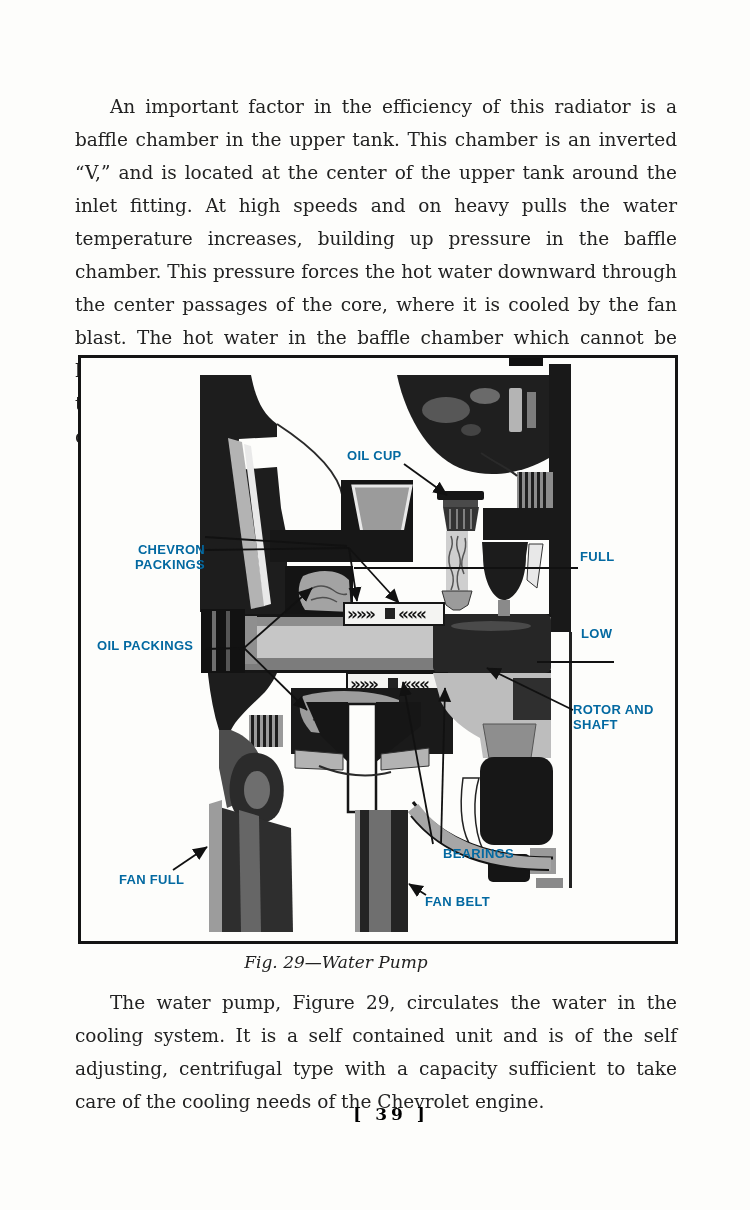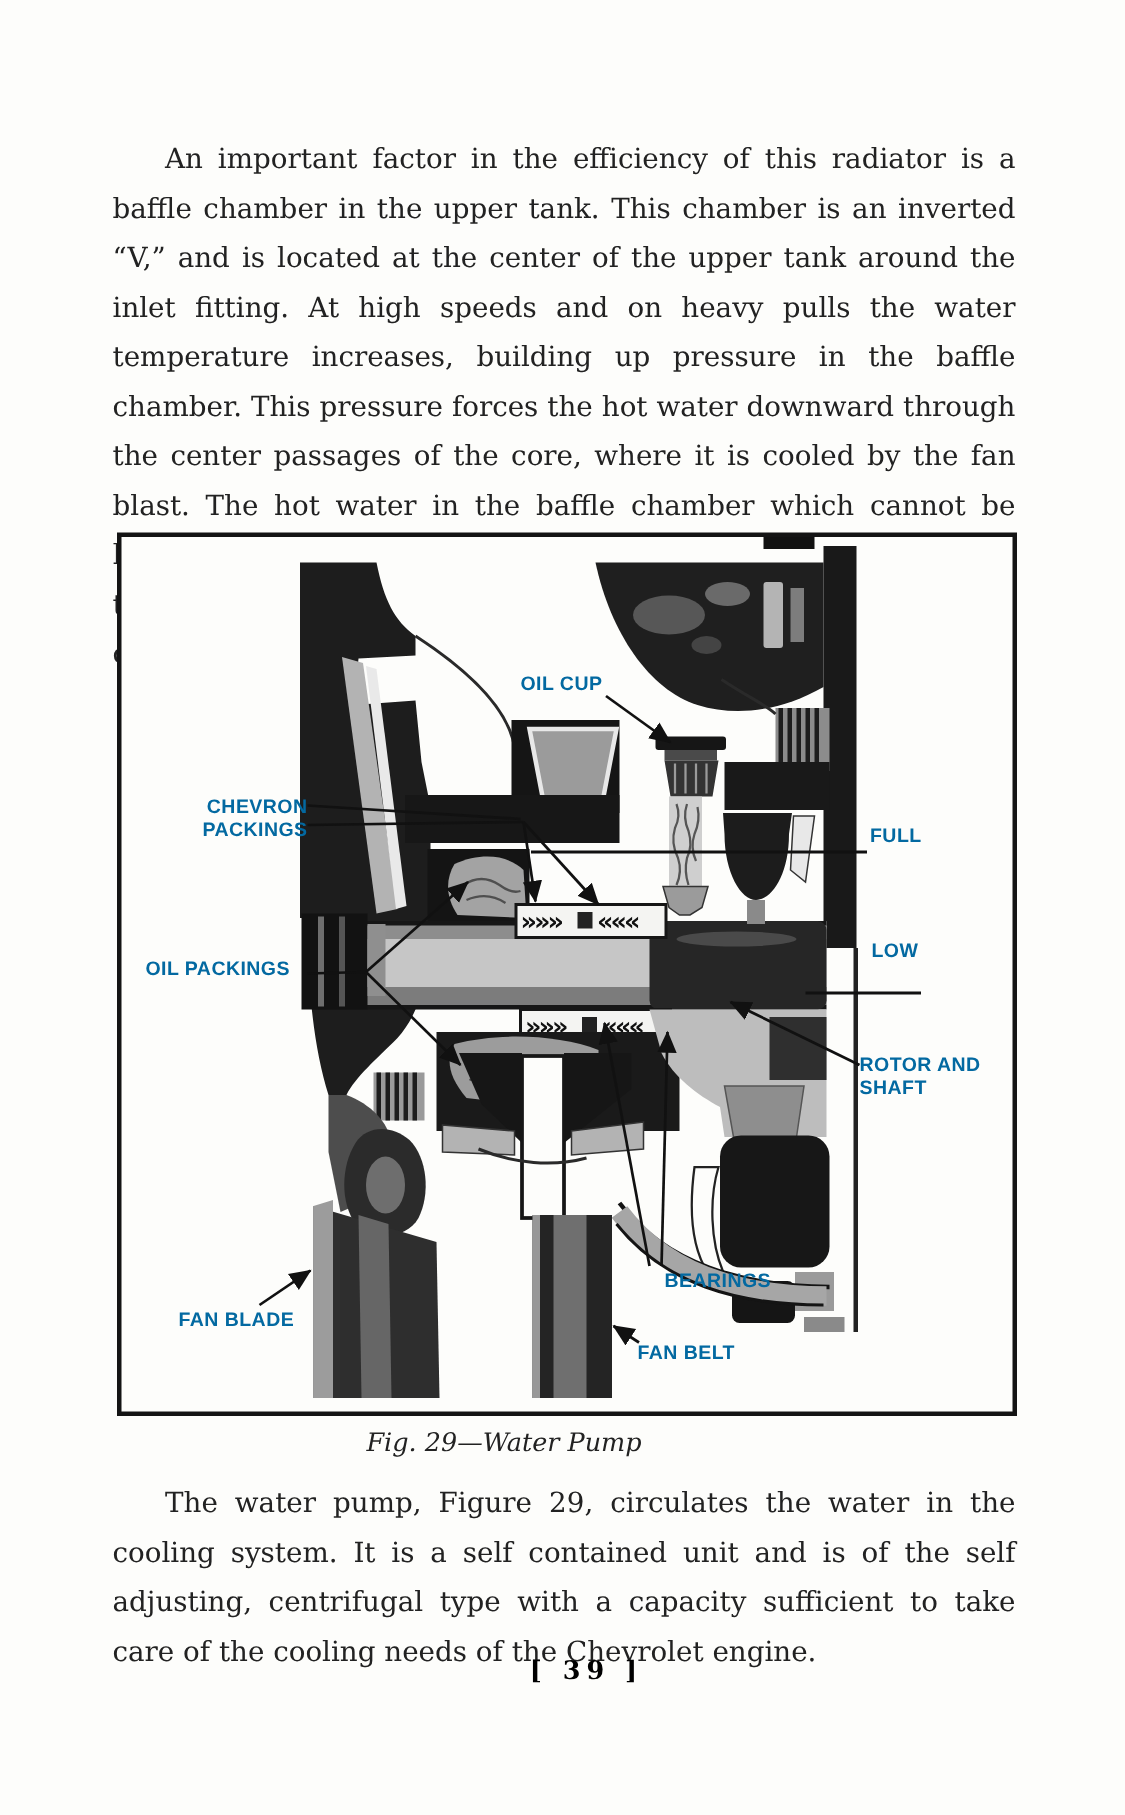--- a/index.html
+++ b/index.html
@@ -199,29 +199,29 @@
           <line x1="456" y1="304" x2="533" y2="304" stroke-width="2"></line>
           <line x1="492" y1="352" x2="406" y2="310" marker-end="url(#arw)"></line>
           <line x1="352" y1="486" x2="322" y2="324" marker-end="url(#arw)"></line>
           <line x1="360" y1="486" x2="364" y2="330" marker-end="url(#arw)"></line>
           <line x1="92" y1="512" x2="126" y2="489" marker-end="url(#arw)"></line>
           <line x1="345" y1="537" x2="328" y2="526" marker-end="url(#arw)"></line>
         </g>
       </svg>
 
       <div class="lbl" style="left:266px;top:90px;">OIL CUP</div>
-      <div class="lbl right" style="left:34px;top:172px;width:90px;">CHEVRON
+      <div class="lbl right" style="left:34px;top:184px;width:90px;">CHEVRON
 PACKINGS</div>
       <div class="lbl" style="left:499px;top:191px;">FULL</div>
       <div class="lbl" style="left:16px;top:280px;">OIL PACKINGS</div>
       <div class="lbl" style="left:500px;top:268px;">LOW</div>
       <div class="lbl" style="left:492px;top:344px;">ROTOR AND
 SHAFT</div>
       <div class="lbl" style="left:330px;top:488px;margin-left:32px;">BEARINGS</div>
-      <div class="lbl" style="left:38px;top:514px;">FAN BLADE</div>
+      <div class="lbl" style="left:38px;top:514px;">FAN FULL</div>
       <div class="lbl" style="left:344px;top:536px;">FAN BELT</div>
     </div>
   </figure>
 
   <div class="caption">Fig. 29—Water Pump</div>
 
   <p class="body-text para2">The water pump, Figure 29, circulates the water in the cooling system.  It is a self contained unit and is of the self adjusting, centrifugal type with a capacity sufficient to take care of the cooling needs of the Chevrolet engine.</p>
 
   <div class="page-number">[ 39 ]</div>
 </div>

